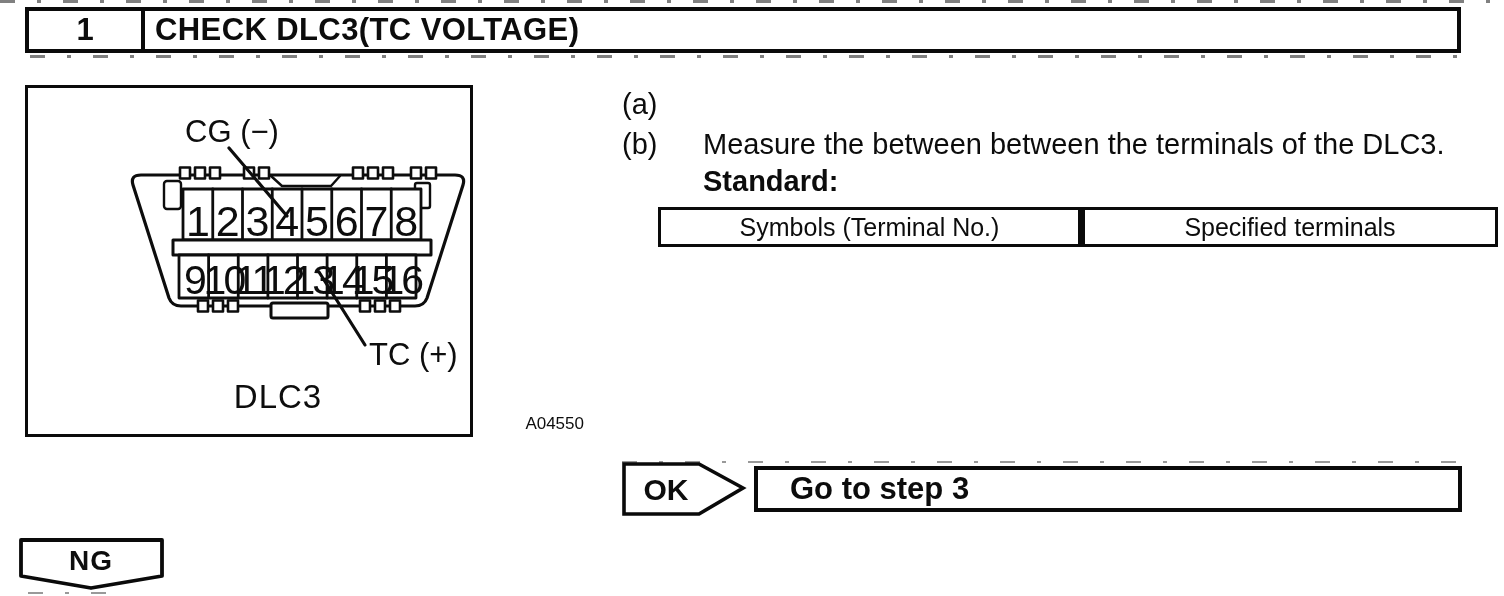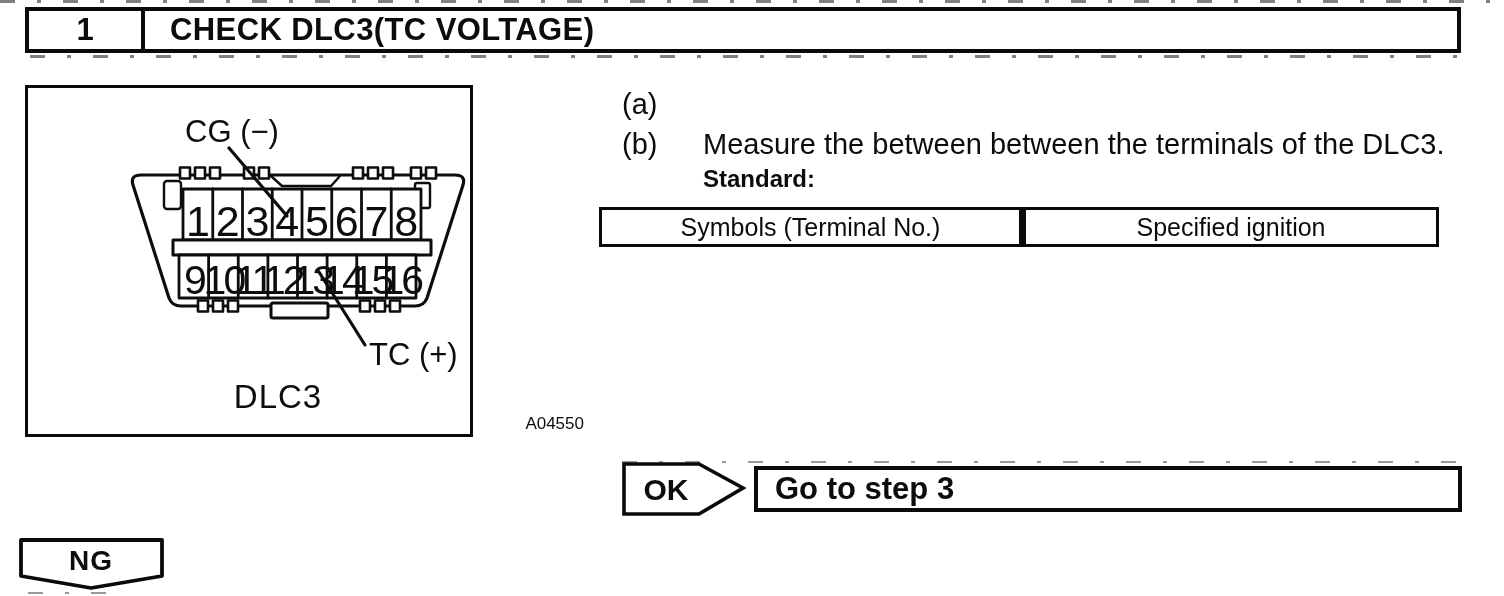--- a/index.html
+++ b/index.html
@@ -18,54 +18,54 @@
   .step-header {
     position:absolute; left:25px; top:7px; width:1436px; height:46px;
     border:4px solid #0a0a0a; box-sizing:border-box; display:flex; background:#fff;
   }
   .step-number {
     width:112px; flex:0 0 112px; border-right:4px solid #0a0a0a;
     display:flex; align-items:center; justify-content:center;
     font-size:31px; font-weight:bold;
   }
   .step-title {
-    flex:1; display:flex; align-items:center; padding-left:25px;
+    flex:1; display:flex; align-items:center; padding-left:10px;
     font-size:31px; font-weight:bold; letter-spacing:.4px; white-space:nowrap;
   }
 
   
   .figure-box {
     position:absolute; left:25px; top:85px; width:448px; height:352px;
     border:3px solid #0a0a0a; box-sizing:border-box; background:#fff;
   }
 
   
   .instr-row { position:absolute; left:622px; width:860px; display:flex; font-size:29px; white-space:nowrap; }
   .instr-index { width:81px; flex:0 0 81px; }
-  .standard-label { position:absolute; left:703px; top:165px; font-size:24px; font-weight:bold;text-align:right; }
+  .standard-label { position:absolute; left:703px; top:165px; font-size:29px; font-weight:bold;text-align:right; }
 
   
   .spec-table {
-    position:absolute; left:599px; top:207px; width:840px;
+    position:absolute; left:658px; top:207px; width:840px;
     border-collapse:collapse; background:#fff; table-layout:fixed;
   }
   .spec-table th, .spec-table td {
     border:3px solid #0a0a0a; text-align:center; font-weight:400;
     font-size:25px; padding:0; white-space:nowrap; color:#0c0c0c;
   }
   .spec-table .col1 { width:417px; border-right:7px solid #0a0a0a; }
   .spec-table th { height:34px; }
   .spec-table td { height:31px; }
 
   
   .ok-badge { position:absolute; left:621px; top:461px; }
   .goto-box {
     position:absolute; left:754px; top:466px; width:708px; height:46px;
     border:4px solid #0a0a0a; box-sizing:border-box; background:#fff;
-    display:flex; align-items:center; padding-left:17px;
+    display:flex; align-items:center; padding-left:32px;
     font-size:31px; font-weight:bold;
   }
 
   
   .ng-badge { position:absolute; left:17px; top:536px; }
 
   svg text { font-family:"Liberation Sans", sans-serif; }
 </style>
 </head>
 <body>
@@ -183,21 +183,21 @@
   <div class="instr-row" style="top:128px;">
     <span class="instr-index">(b)</span>
     <span>Measure the between between the terminals of the DLC3.</span>
   </div>
   <div class="standard-label">Standard:</div>
 
   <table class="spec-table">
     <tbody>
         <tr>
       <th class="col1">Symbols (Terminal No.)</th>
-      <th>Specified ignition</th>
+      <th>Specified terminals</th>
     </tr>
   </tbody>
     </table>
 
   <svg class="ok-badge" width="128" height="56" viewBox="0 0 128 56">
     <polygon points="3,3 78,3 122,27 78,53 3,53" fill="#fff" stroke="#0a0a0a" stroke-width="3.6" stroke-linejoin="miter"></polygon>
     <text x="45" y="39" font-size="30" font-weight="bold" text-anchor="middle" fill="#0d0d0d">OK</text>
   </svg>
   <div class="goto-box">
     <span>Go to step 3</span>

